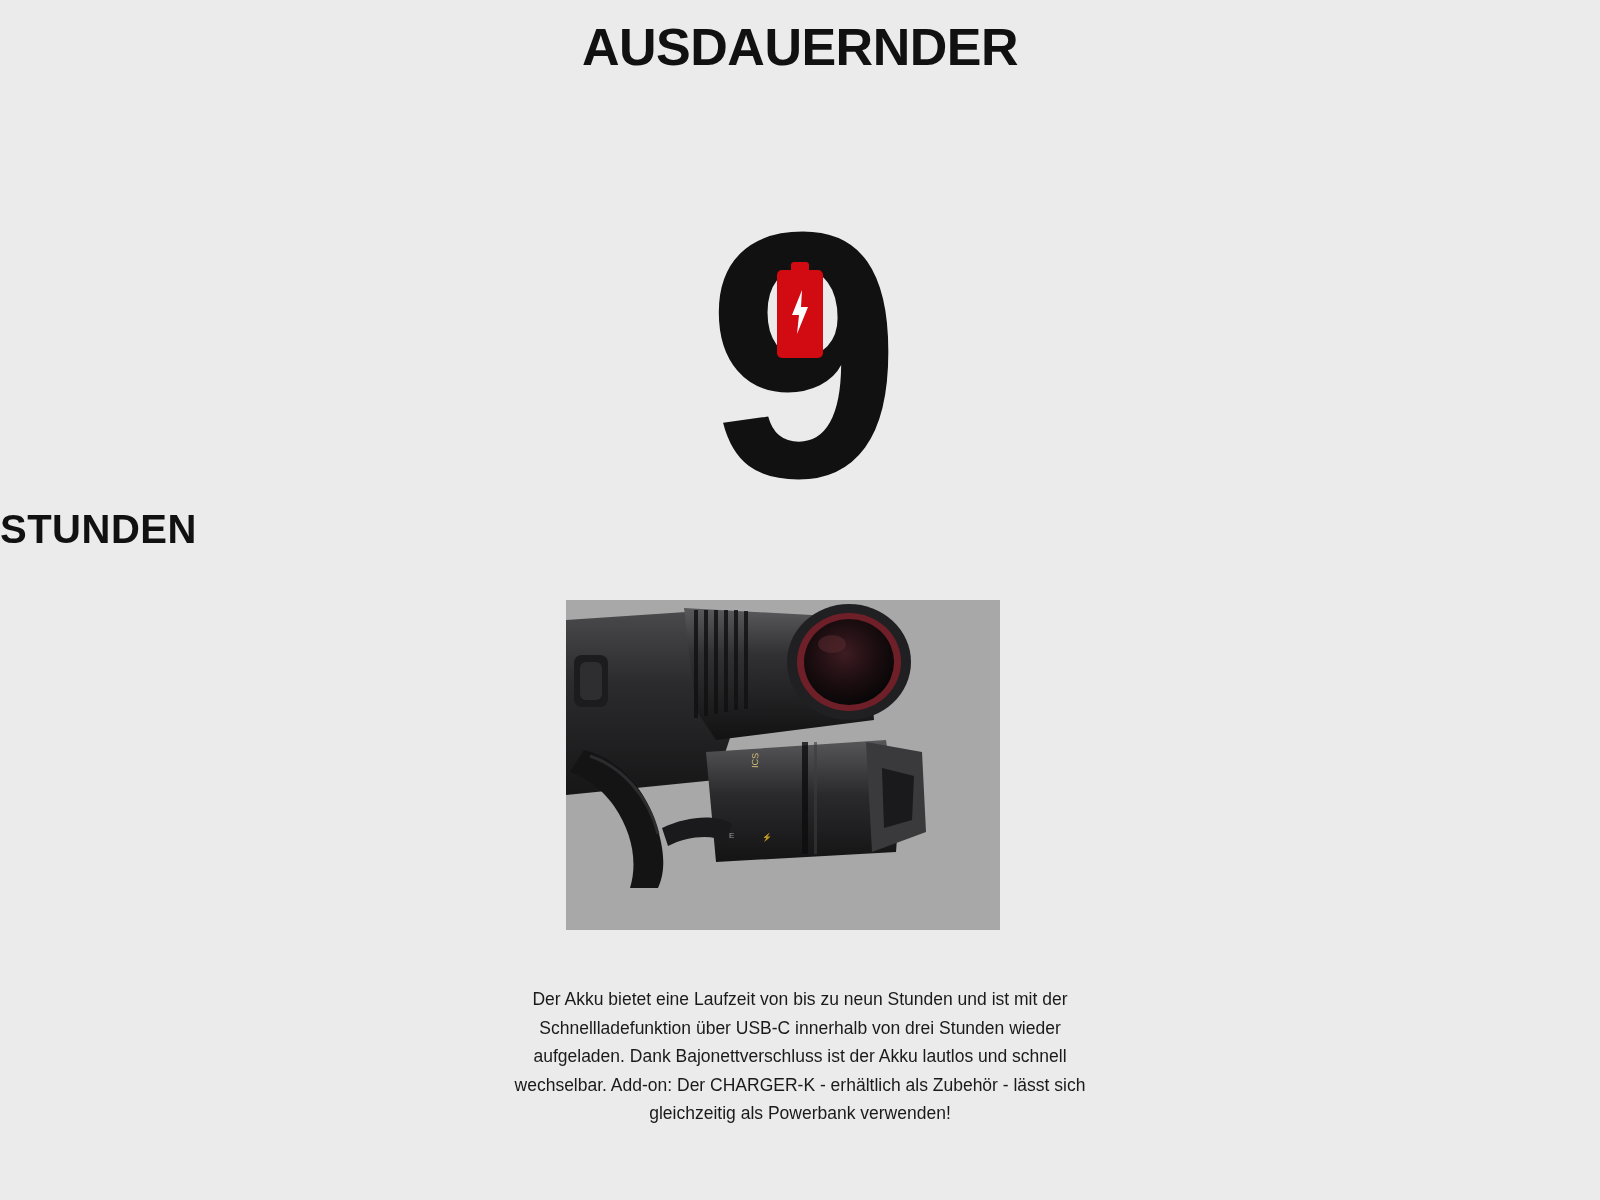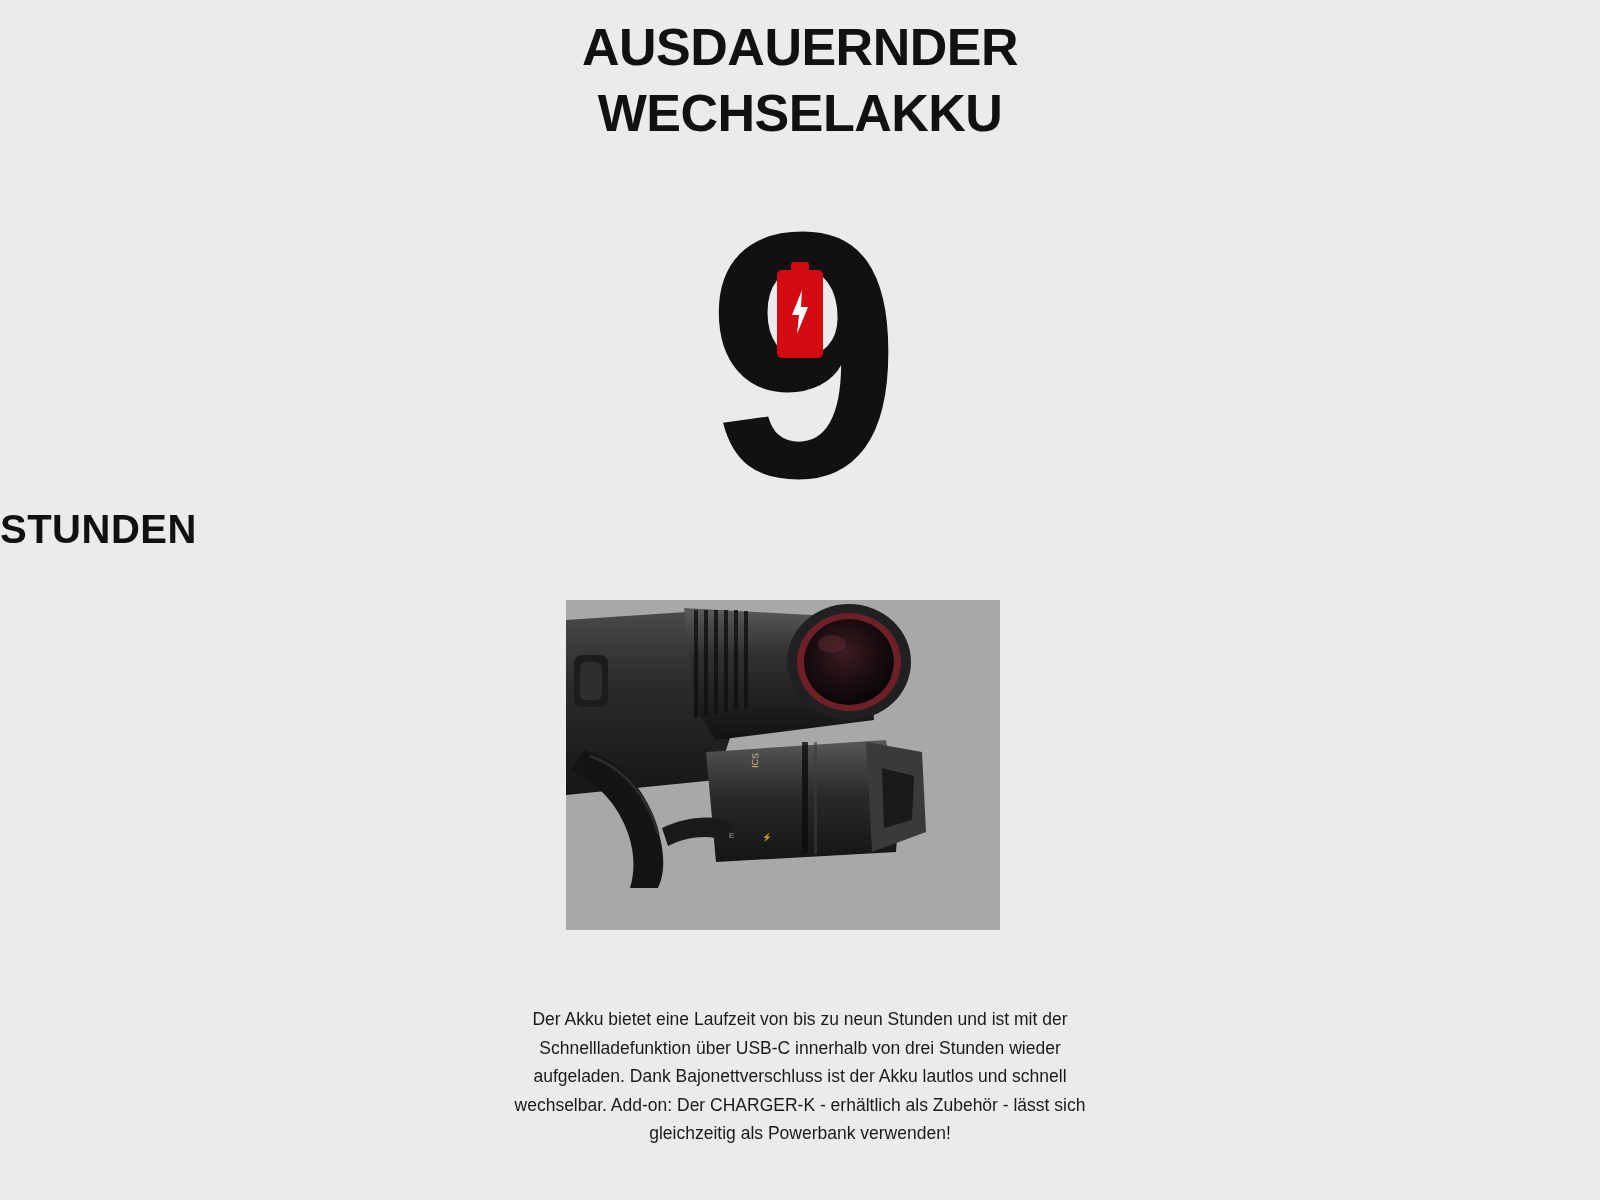--- a/index.html
+++ b/index.html
@@ -129,31 +129,29 @@
   
   .bodycopy {
     position: absolute;
     left: 500px;
     top: 985px;
     width: 600px;
     text-align: center;
     font-size: 17.5px;
     line-height: 28.5px;
     color: #1a1a1a;
-    margin-top: 20px;
   }
 </style>
 </head>
 <body>
 
 <div class="page">
 
   <div class="headline">
     <span class="line">AUSDAUERNDER</span>
-    <span class="line">WECHSELAKKU</span>
   </div>
 
   <div class="hero">
     <div class="hero-inner">
       <div class="big-number">9</div>
       <div class="battery-icon">
         <div class="battery-cap"></div>
         <div class="battery-body"></div>
         <div class="bolt">
           <svg viewBox="0 0 20 44" width="20" height="44" aria-hidden="true">

